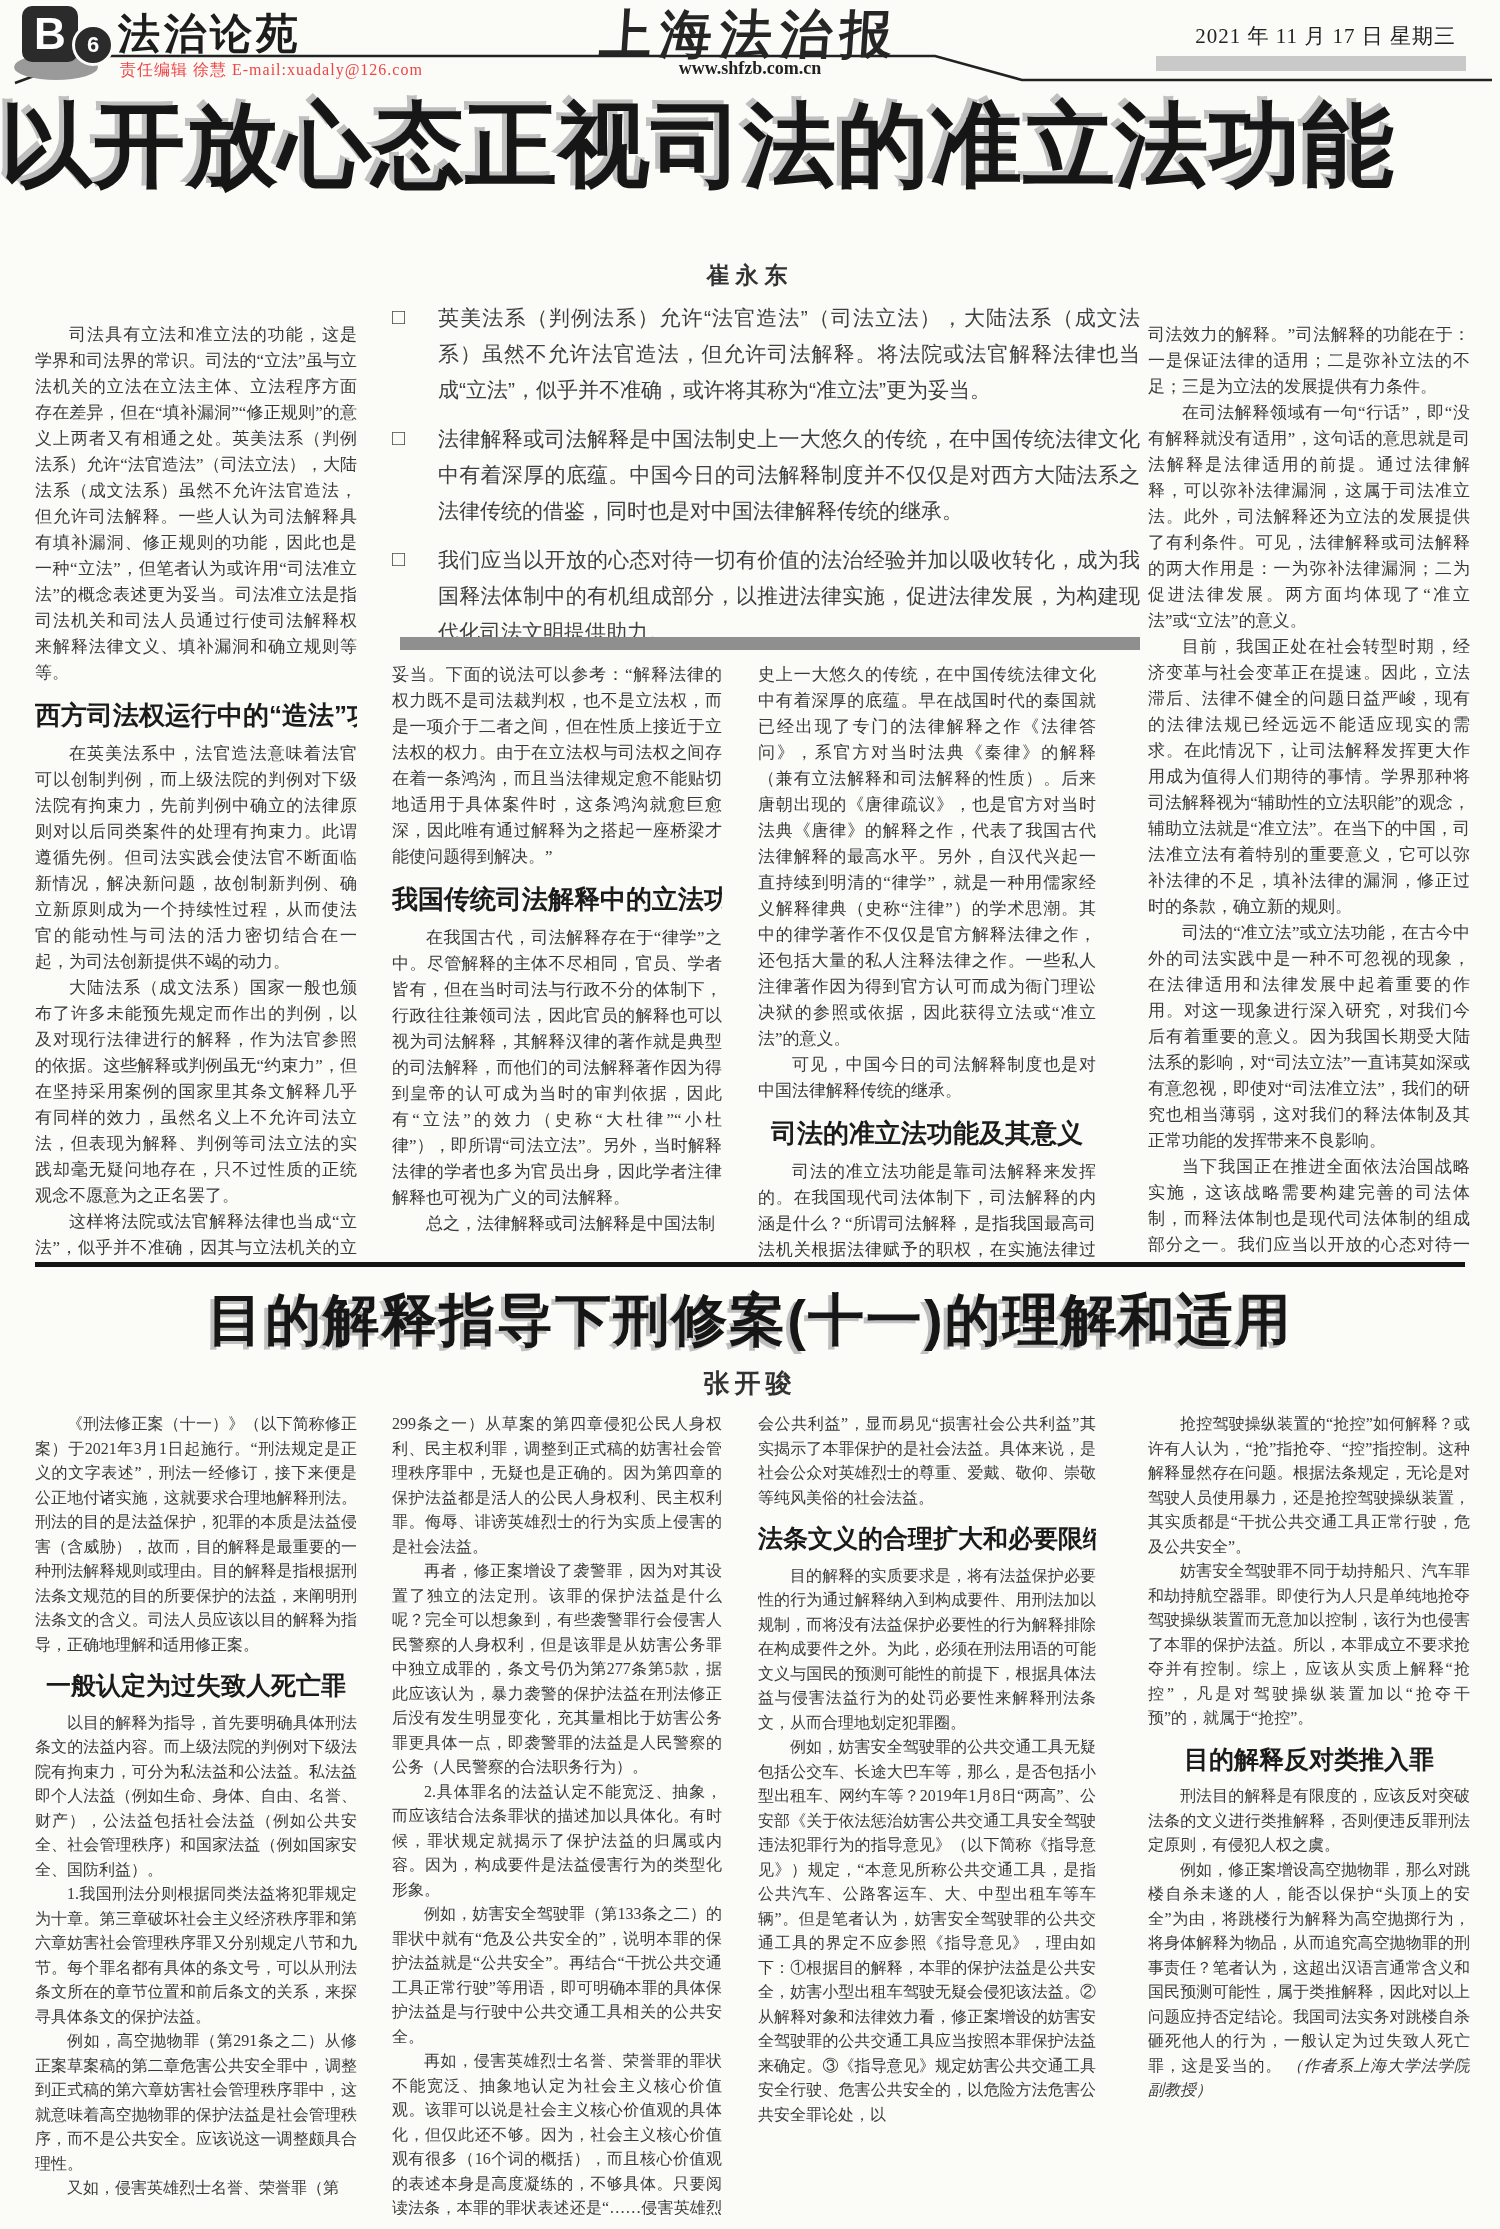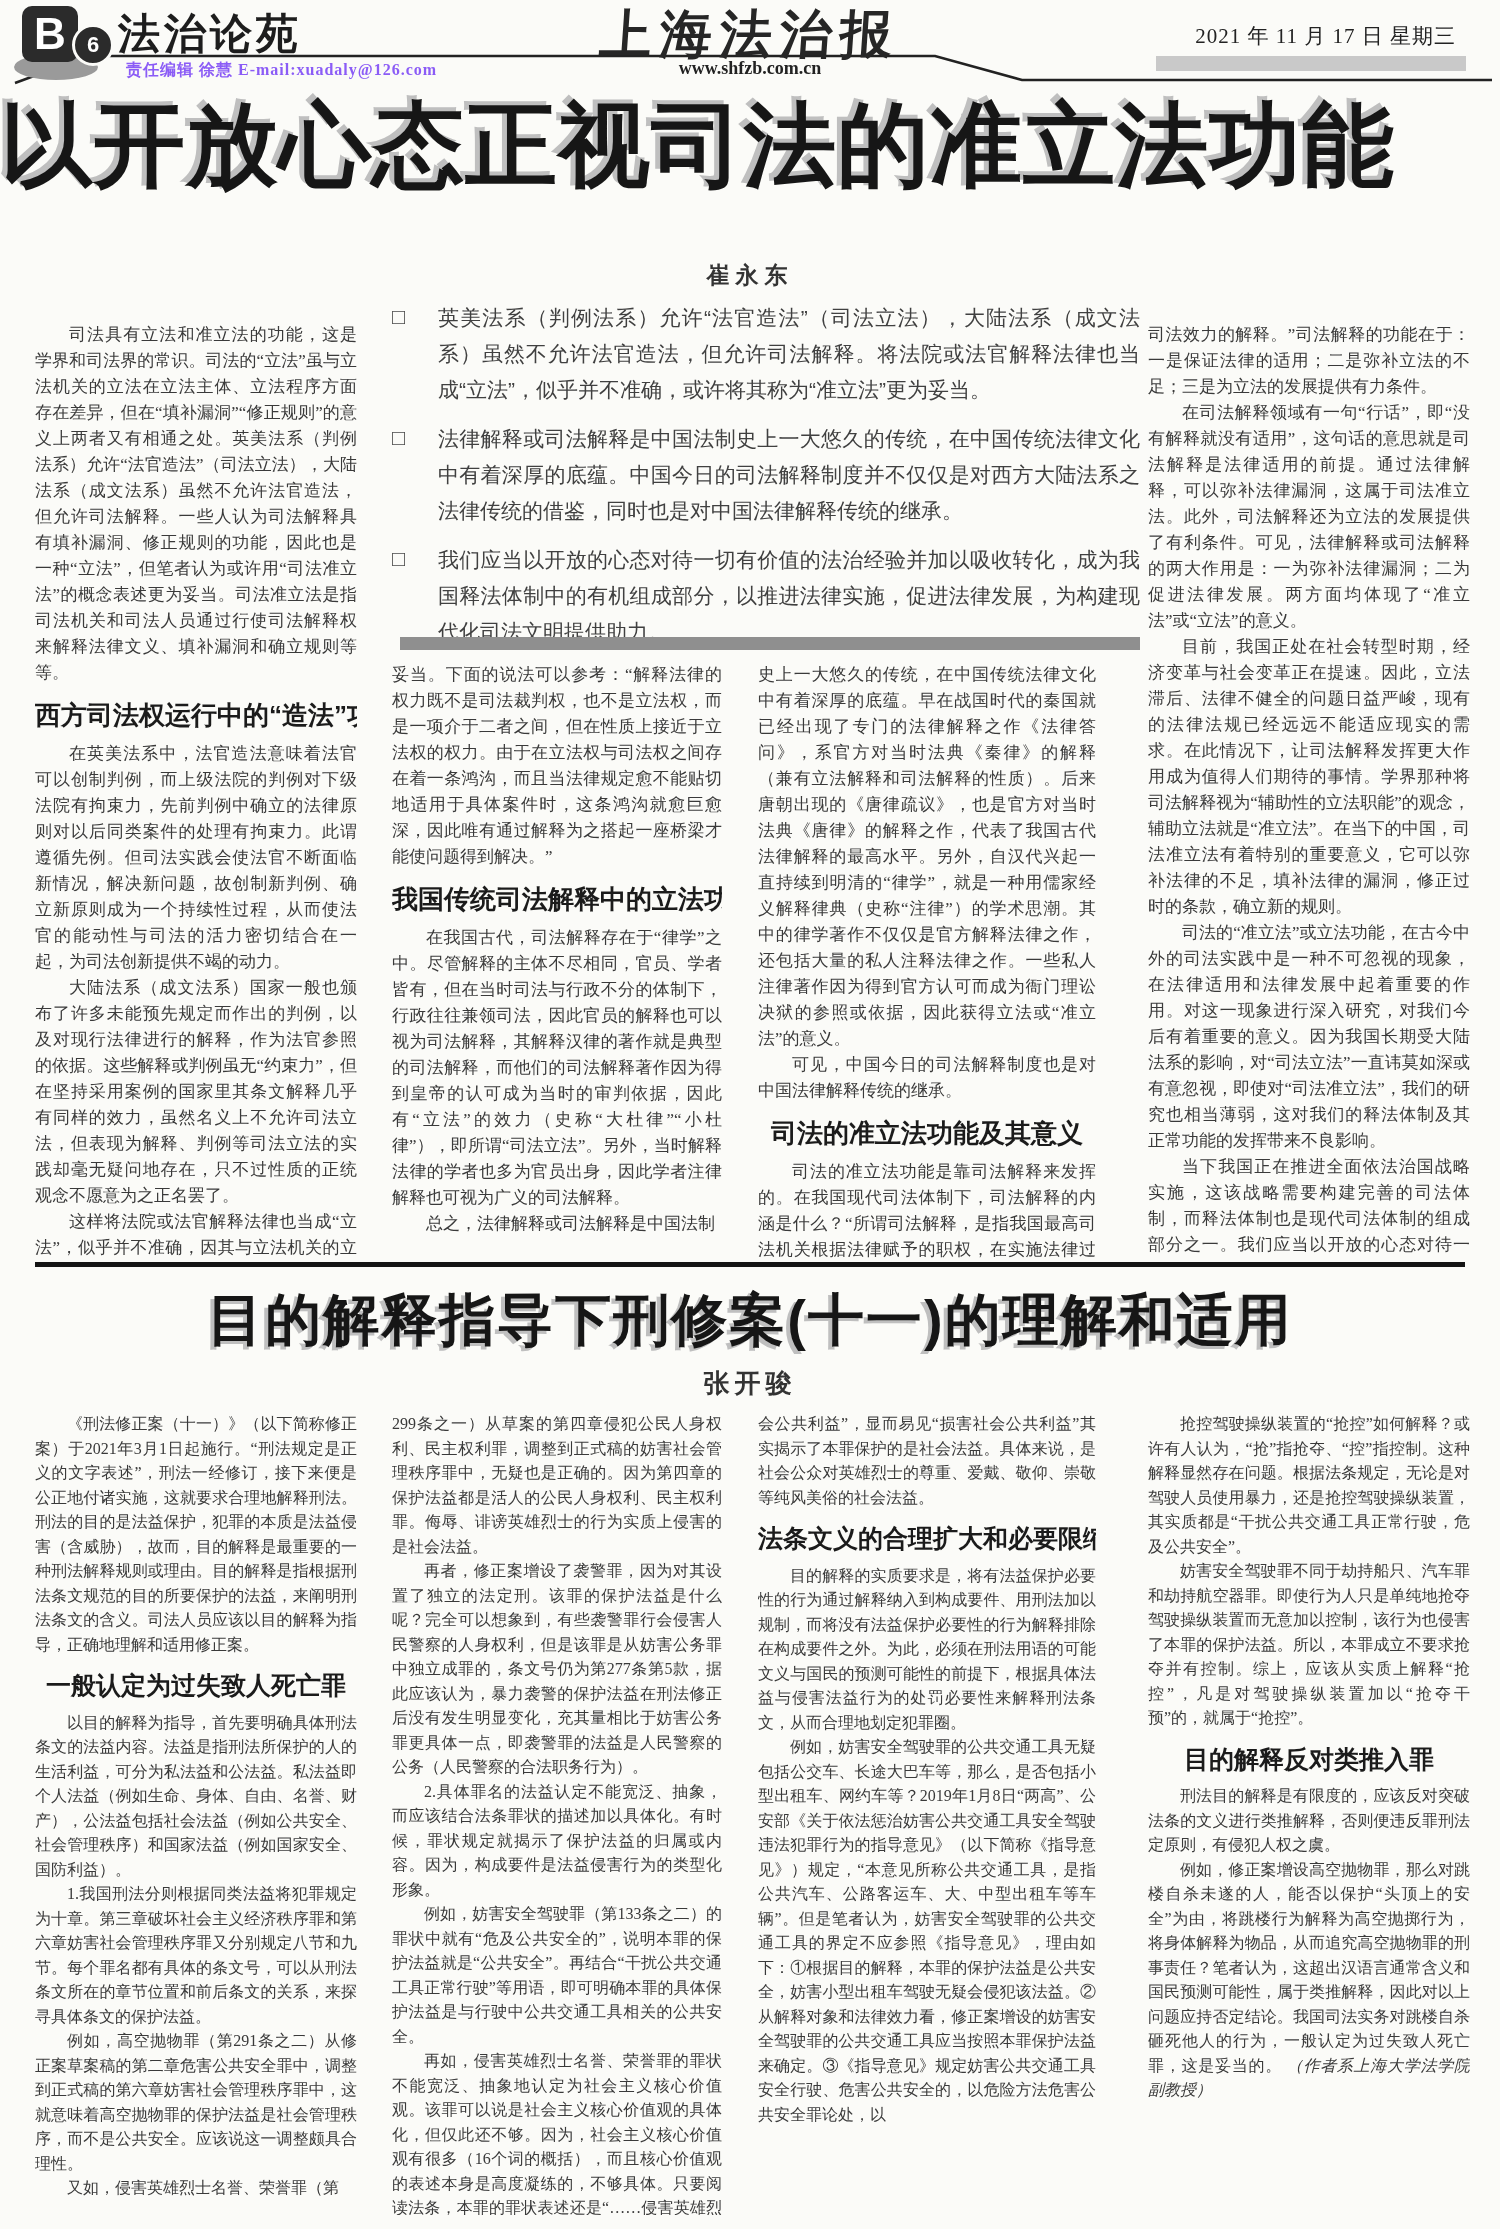--- a/index.html
+++ b/index.html
@@ -10,21 +10,21 @@
   .hd{position:absolute;left:0;top:0;width:1500px;height:86px;}
   .hd-rule{position:absolute;left:0;top:0;width:1500px;height:86px;}
   .badge{position:absolute;left:14px;top:6px;width:100px;height:74px;}
   .badge-shadow{position:absolute;left:0;top:48px;width:84px;height:26px;background:#9a9a9a;border-radius:50%;}
   .badge-b{position:absolute;left:8px;top:0;width:56px;height:56px;background:#2b2b2b;border-radius:10px;
            color:#fff;font-family:"Liberation Sans",sans-serif;font-weight:900;font-size:44px;line-height:56px;text-align:center;}
   .badge-6{position:absolute;left:58px;top:18px;width:36px;height:36px;background:#2b2b2b;border-radius:50%;
            color:#fff;font-family:"Liberation Sans",sans-serif;font-weight:900;font-size:22px;line-height:36px;text-align:center;border:3px solid #fbfbf8;}
   .sec-name{position:absolute;left:118px;top:6px;font-family:"Liberation Sans","DejaVu Sans",sans-serif;
             font-weight:900;font-size:42px;letter-spacing:4px;color:#1d1d1d;}
-  .editor{position:absolute;left:120px;top:60px;font-size:16px;font-weight:bold;color:#8b5cf6;letter-spacing:1px;margin-left:6px;}
+  .editor{position:absolute;left:120px;top:60px;font-size:16px;font-weight:normal;color:#ef4444;letter-spacing:1px;}
   .masthead{position:absolute;left:50%;top:0;transform:translateX(-50%) skewX(-4deg);
             font-weight:900;font-size:52px;letter-spacing:8px;color:#262626;white-space:nowrap;}
   .website{position:absolute;left:50%;top:58px;transform:translateX(-50%);font-weight:bold;font-size:18px;color:#222;}
   .dateline{position:absolute;right:44px;top:22px;font-size:21px;color:#222;letter-spacing:1px;}
   .date-bar{position:absolute;right:34px;top:56px;width:310px;height:15px;background:#c9c9c9;}
 
   
   .a1-title{position:absolute;left:0;top:84px;width:1384px;text-align:center;
             font-family:"Liberation Sans","DejaVu Sans",sans-serif;font-weight:900;font-size:92px;
             letter-spacing:1px;color:#161616;text-shadow:-5px -4px 0 #bfbfbf;white-space:nowrap;}
@@ -128,21 +128,21 @@
   </div>
 
   <div class="divider"></div>
 
   <div class="a2-title">目的解释指导下刑修案(十一)的理解和适用</div>
   <div class="a2-author">张开骏</div>
 
   <div class="col a2c" style="left:35px;top:1412px;width:322px;height:803px;">
     <p class="ind">《刑法修正案（十一）》（以下简称修正案）于2021年3月1日起施行。“刑法规定是正义的文字表述”，刑法一经修订，接下来便是公正地付诸实施，这就要求合理地解释刑法。刑法的目的是法益保护，犯罪的本质是法益侵害（含威胁），故而，目的解释是最重要的一种刑法解释规则或理由。目的解释是指根据刑法条文规范的目的所要保护的法益，来阐明刑法条文的含义。司法人员应该以目的解释为指导，正确地理解和适用修正案。</p>
     <h3 class="sec">一般认定为过失致人死亡罪</h3>
-    <p class="ind">以目的解释为指导，首先要明确具体刑法条文的法益内容。法益是指刑法所保护的人的生活利益，可分为私法益和公法益。私法益即个人法益（例如生命、身体、自由、名誉、财产），公法益包括社会法益（例如公共安全、社会管理秩序）和国家法益（例如国家安全、国防利益）。</p>
+    <p class="ind">以目的解释为指导，首先要明确具体刑法条文的法益内容。而上级法院的判例对下级法院有拘束力，可分为私法益和公法益。私法益即个人法益（例如生命、身体、自由、名誉、财产），公法益包括社会法益（例如公共安全、社会管理秩序）和国家法益（例如国家安全、国防利益）。</p>
     <p class="ind">1.我国刑法分则根据同类法益将犯罪规定为十章。第三章破坏社会主义经济秩序罪和第六章妨害社会管理秩序罪又分别规定八节和九节。每个罪名都有具体的条文号，可以从刑法条文所在的章节位置和前后条文的关系，来探寻具体条文的保护法益。</p>
     <p class="ind">例如，高空抛物罪（第291条之二）从修正案草案稿的第二章危害公共安全罪中，调整到正式稿的第六章妨害社会管理秩序罪中，这就意味着高空抛物罪的保护法益是社会管理秩序，而不是公共安全。应该说这一调整颇具合理性。</p>
     <p class="ind">又如，侵害英雄烈士名誉、荣誉罪（第</p>
   </div>
 
   <div class="col a2c" style="left:392px;top:1412px;width:330px;height:803px;">
     <p>299条之一）从草案的第四章侵犯公民人身权利、民主权利罪，调整到正式稿的妨害社会管理秩序罪中，无疑也是正确的。因为第四章的保护法益都是活人的公民人身权利、民主权利罪。侮辱、诽谤英雄烈士的行为实质上侵害的是社会法益。</p>
     <p class="ind">再者，修正案增设了袭警罪，因为对其设置了独立的法定刑。该罪的保护法益是什么呢？完全可以想象到，有些袭警罪行会侵害人民警察的人身权利，但是该罪是从妨害公务罪中独立成罪的，条文号仍为第277条第5款，据此应该认为，暴力袭警的保护法益在刑法修正后没有发生明显变化，充其量相比于妨害公务罪更具体一点，即袭警罪的法益是人民警察的公务（人民警察的合法职务行为）。</p>
     <p class="ind">2.具体罪名的法益认定不能宽泛、抽象，而应该结合法条罪状的描述加以具体化。有时候，罪状规定就揭示了保护法益的归属或内容。因为，构成要件是法益侵害行为的类型化形象。</p>
     <p class="ind">例如，妨害安全驾驶罪（第133条之二）的罪状中就有“危及公共安全的”，说明本罪的保护法益就是“公共安全”。再结合“干扰公共交通工具正常行驶”等用语，即可明确本罪的具体保护法益是与行驶中公共交通工具相关的公共安全。</p>

